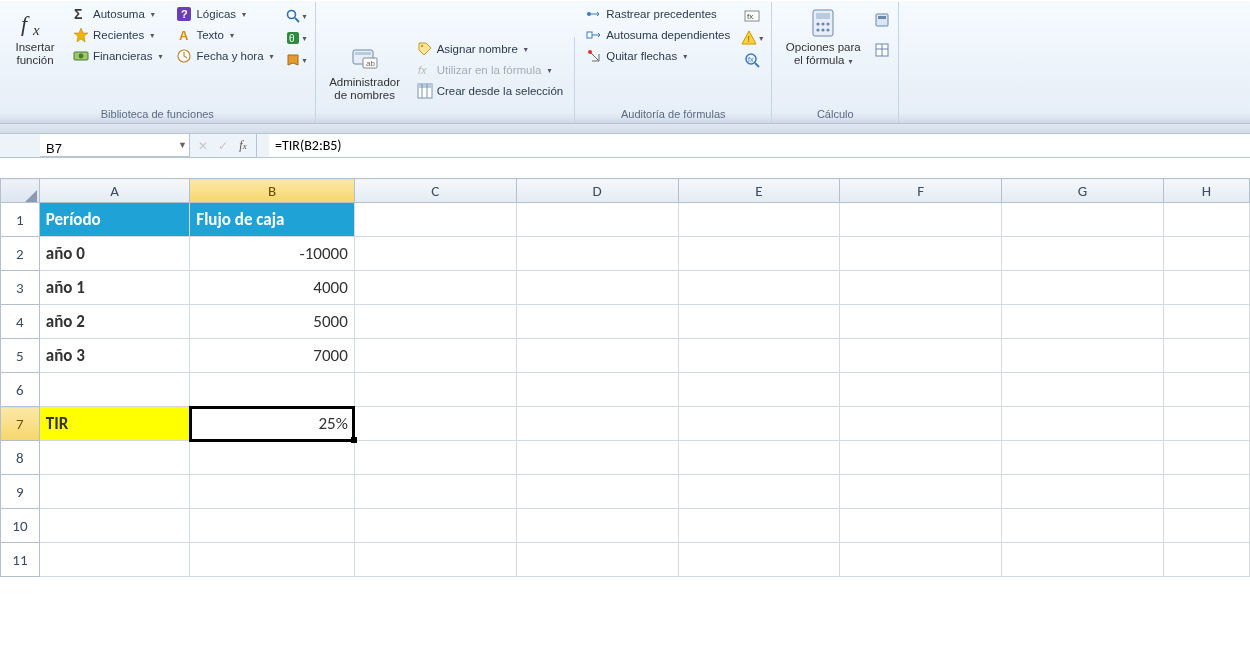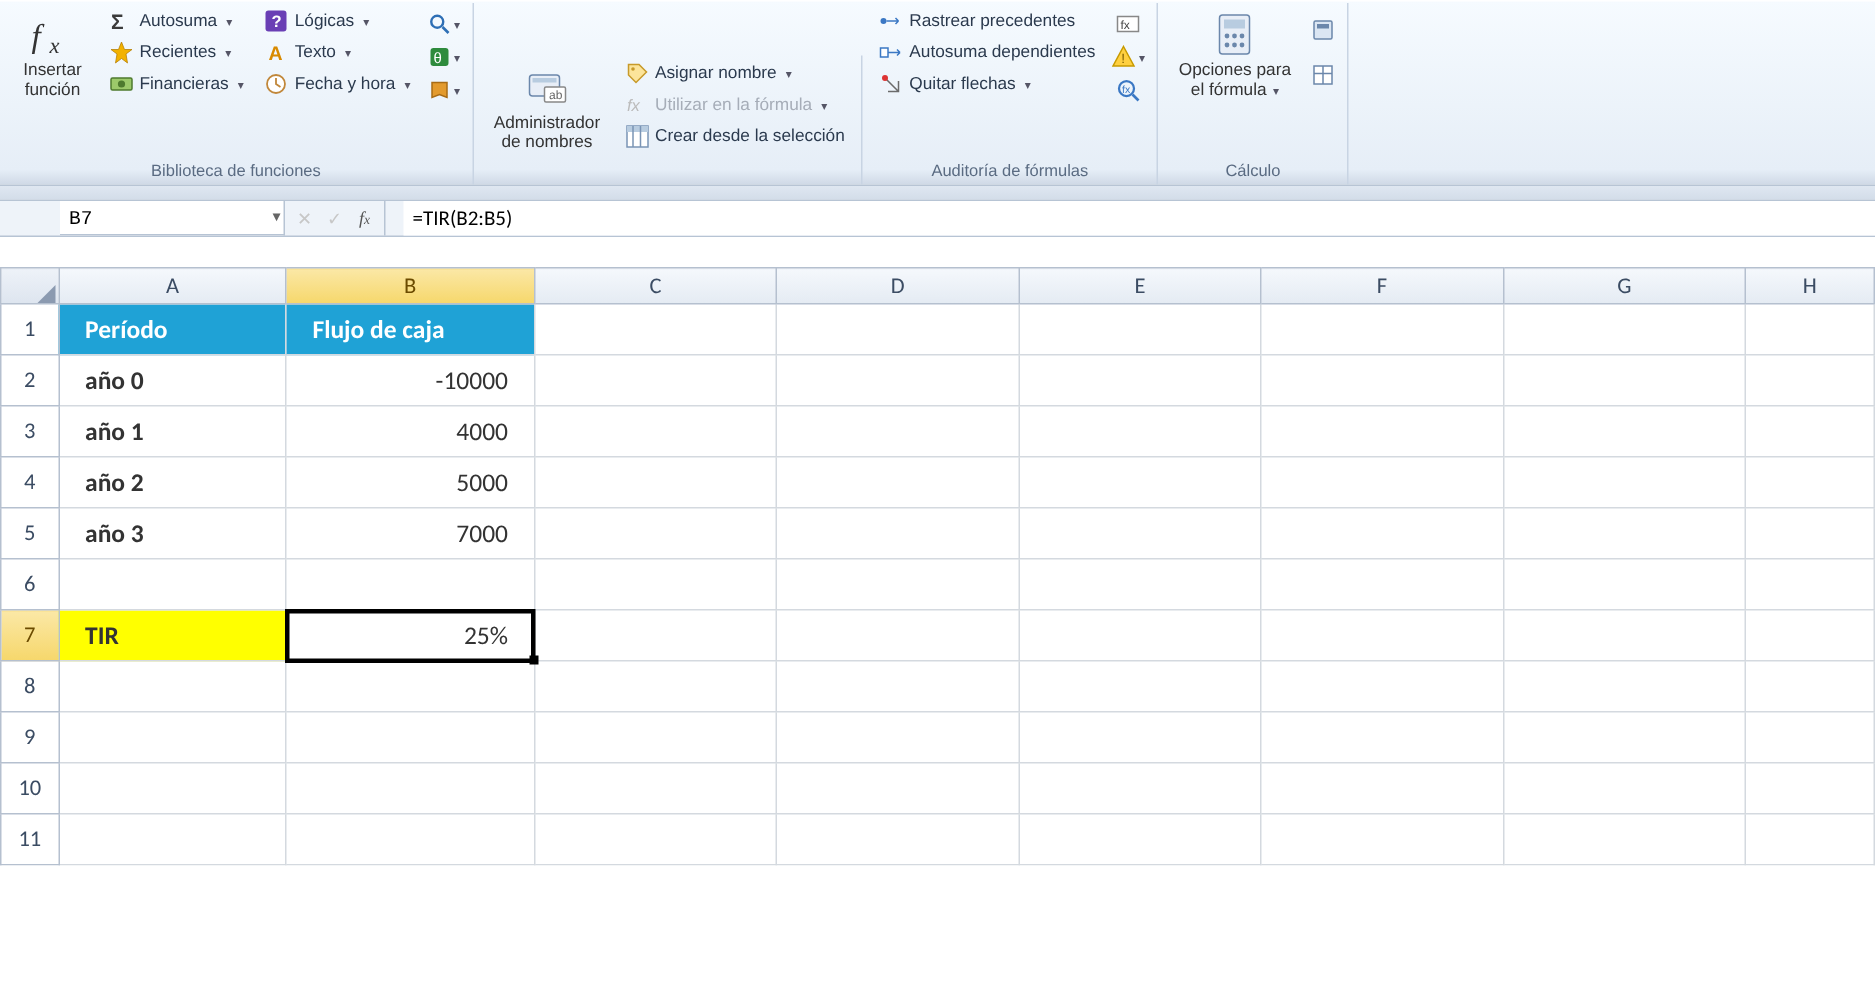--- a/index.html
+++ b/index.html
@@ -100,24 +100,24 @@
     background: #eef3f9;
     height: 24px;
   }
   .name-box {
     width: 150px;
     background: #fff;
     border: 1px solid #b7c4d4;
     border-top: none;
     border-left: none;
     display: flex;
-    align-items: center;
+    align-items: flex-end;
     padding: 0 6px;
     font-size: 13px;
-    font-family: Liberation Mono, monospace;
+    font-family: Liberation Sans, sans-serif;
     color: #000;
     position: relative;
     margin-left: 40px;
   }
   .name-box .dd2 {
     position: absolute; right: 2px; top: 50%; transform: translateY(-50%);
     font-size: 9px; color: #666;
   }
   .fb-btns {
     display: flex;
@@ -172,21 +172,21 @@
     text-align: center;
     color: #3b4c63;
     border-color: #b5c0cf !important;
     font-size: 15px;
   }
   .rowhdr.active, thead th.active {
     background: linear-gradient(#fbe8a6, #f6d76b);
     color: #6b4b00;
   }
   .grid td { background: #fff; }
-  .cell-inner { padding: 2px 17px; height: 100%; display: flex; align-items: center; }
+  .cell-inner { padding: 2px 6px; height: 100%; display: flex; align-items: center; }
   .r { justify-content: flex-end; }
   .b { font-weight: bold; }
   .blueh { background: #1fa2d6 !important; color: #fff; }
   .yell { background: #ffff00 !important; margin-top: 11px; }
   .selected {
     outline: 3px solid #000;
     outline-offset: -2px;
     position: relative;
   }
   .selected::after {

